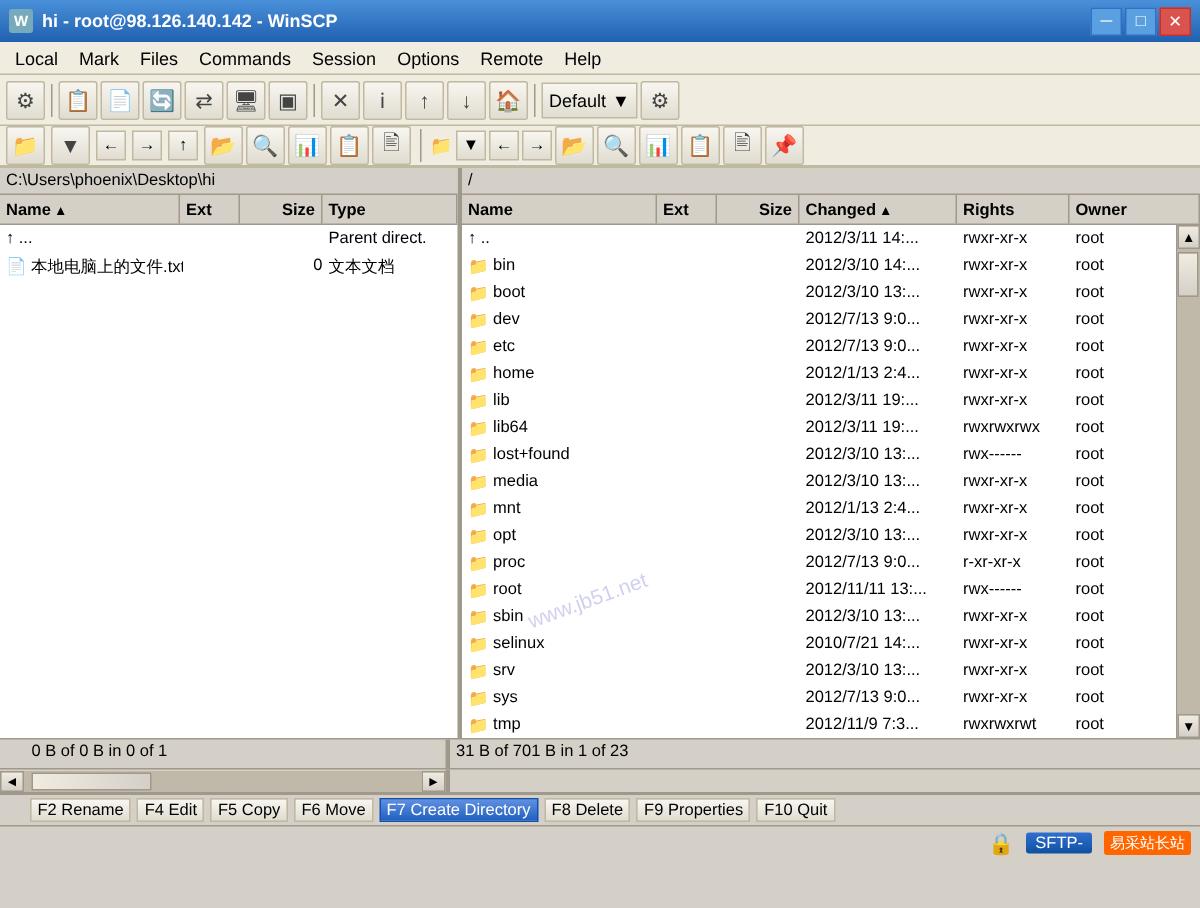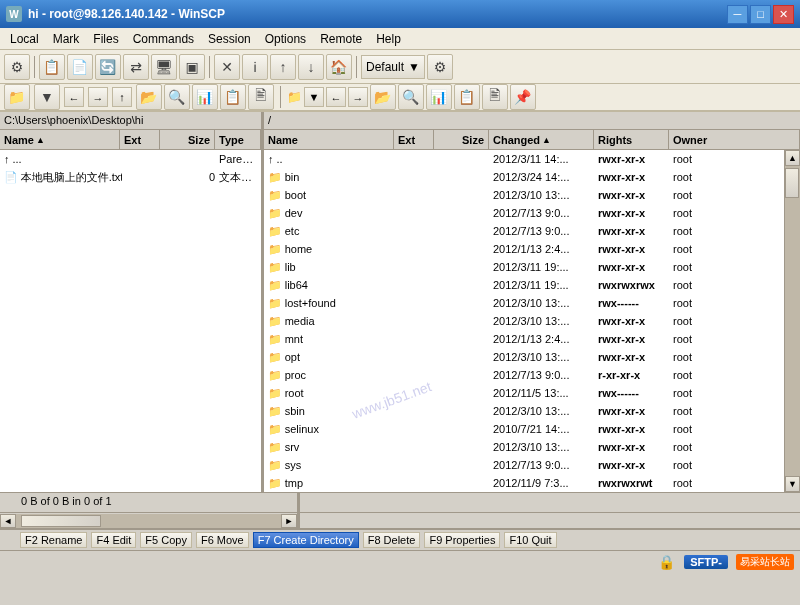--- a/index.html
+++ b/index.html
@@ -66,21 +66,21 @@
       padding: 2px 4px;
       display: flex;
       align-items: center;
       gap: 4px;
       height: 28px;
     }
     .addr-btn { width: 20px; height: 20px; background: linear-gradient(to bottom, #f8f6f0, #e0dcd0); border: 1px solid #c0b8a0; display: flex; align-items: center; justify-content: center; cursor: pointer; font-size: 11px; }
 
     
     .left-panel {
-      width: 264px;
+      width: 308px;
       border-right: 3px solid #a0988a;
       display: flex;
       flex-direction: column;
       background: white;
     }
     .panel-path {
       background: #d4d0c8;
       border-bottom: 1px solid #a0988a;
       padding: 2px 4px;
       font-size: 11px;
@@ -155,21 +155,21 @@
       display: flex;
       align-items: center;
       height: 18px;
       padding: 0 2px;
       cursor: pointer;
     }
     .fc-name-r { width: 130px; display: flex; align-items: center; gap: 3px; }
     .fc-ext-r { width: 40px; }
     .fc-size-r { width: 55px; text-align: right; }
     .fc-changed-r { width: 105px; }
-    .fc-rights-r { width: 75px; font-weight: bold; }
+    .fc-rights-r { width: 75px; }
     .fc-owner-r { flex: 1; }
 
     
     .right-panel-inner { display: flex; flex: 1; overflow: hidden; }
     .scrollbar-area { width: 16px; background: #d4d0c8; border-left: 1px solid #a0988a; display: flex; flex-direction: column; }
     .scroll-btn { height: 16px; background: linear-gradient(to bottom, #f0ece0, #d4d0c8); border: 1px solid #a0988a; display: flex; align-items: center; justify-content: center; font-size: 9px; cursor: pointer; }
     .scroll-track { flex: 1; background: #c0b8a8; position: relative; }
     .scroll-thumb { width: 14px; background: linear-gradient(to bottom, #f0ece0, #d4d0c8); border: 1px solid #a0988a; position: absolute; top: 2px; height: 30px; }
 
     
@@ -242,21 +242,21 @@
       justify-content: flex-end;
       padding: 0 6px;
       gap: 8px;
       font-size: 11px;
     }
     .sftp-badge {
       background: linear-gradient(to bottom, #3070d0, #1050a0);
       color: white;
       padding: 1px 6px;
       font-size: 11px;
-      font-weight: bold;
+      font-weight: normal;
       border-radius: 2px;
     }
     .corner-logo {
       background: #ff6600;
       color: white;
       font-size: 10px;
       padding: 1px 4px;
       border-radius: 2px;
     }
     .lock-icon-bottom { color: #c0a000; font-size: 14px; }
@@ -405,21 +405,21 @@
     <div class="file-cell fc-rights-r">rwxr-xr-x</div>
     <div class="file-cell fc-owner-r">root</div>
   </div>
           <div class="file-row-r">
     <div class="file-cell fc-name-r">
       <span style="font-size:11px;">📁</span>
       <span>bin</span>
     </div>
     <div class="file-cell fc-ext-r"></div>
     <div class="file-cell fc-size-r"></div>
-    <div class="file-cell fc-changed-r">2012/3/24 14:...</div>
+    <div class="file-cell fc-changed-r">2012/3/10 14:...</div>
     <div class="file-cell fc-rights-r">rwxr-xr-x</div>
     <div class="file-cell fc-owner-r">root</div>
   </div>
           <div class="file-row-r">
     <div class="file-cell fc-name-r">
       <span style="font-size:11px;">📁</span>
       <span>boot</span>
     </div>
     <div class="file-cell fc-ext-r"></div>
     <div class="file-cell fc-size-r"></div>
@@ -537,21 +537,21 @@
     <div class="file-cell fc-rights-r">r-xr-xr-x</div>
     <div class="file-cell fc-owner-r">root</div>
   </div>
           <div class="file-row-r">
     <div class="file-cell fc-name-r">
       <span style="font-size:11px;">📁</span>
       <span>root</span>
     </div>
     <div class="file-cell fc-ext-r"></div>
     <div class="file-cell fc-size-r"></div>
-    <div class="file-cell fc-changed-r">2012/11/5 13:...</div>
+    <div class="file-cell fc-changed-r">2012/11/11 13:...</div>
     <div class="file-cell fc-rights-r">rwx------</div>
     <div class="file-cell fc-owner-r">root</div>
   </div>
           <div class="file-row-r">
     <div class="file-cell fc-name-r">
       <span style="font-size:11px;">📁</span>
       <span>sbin</span>
     </div>
     <div class="file-cell fc-ext-r"></div>
     <div class="file-cell fc-size-r"></div>
@@ -610,20 +610,21 @@
           <div class="scroll-thumb"></div>
         </div>
         <div class="scroll-btn">▼</div>
       </div>
     </div>
   </div>
 </div>
 
 <div class="status-area">
   <div class="status-left">0 B of 0 B in 0 of 1</div>
+  <div class="status-right">31 B of 701 B in 1 of 23</div>
 </div>
 
 <div class="bottom-scroll-area">
   <div class="scroll-h-left">
     <div class="scroll-h-btn">◄</div>
     <div class="scroll-h-track">
       <div class="scroll-h-thumb"></div>
     </div>
     <div class="scroll-h-btn">►</div>
   </div>

